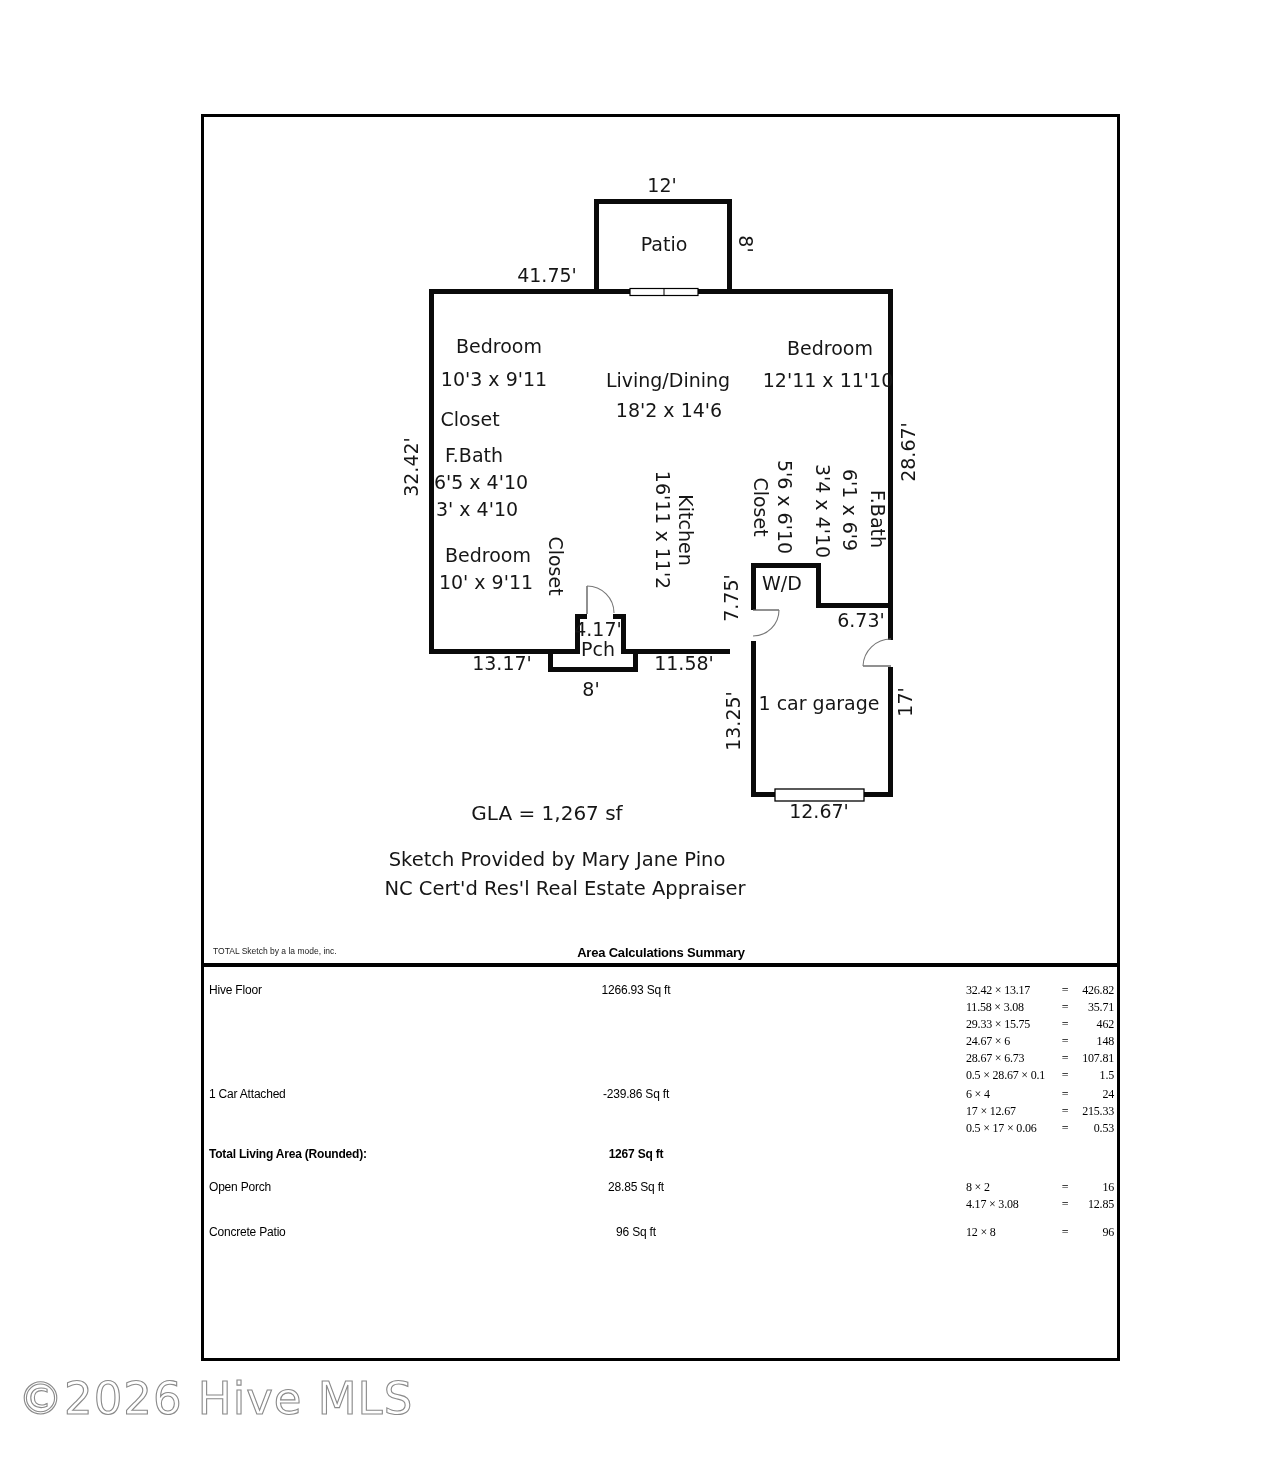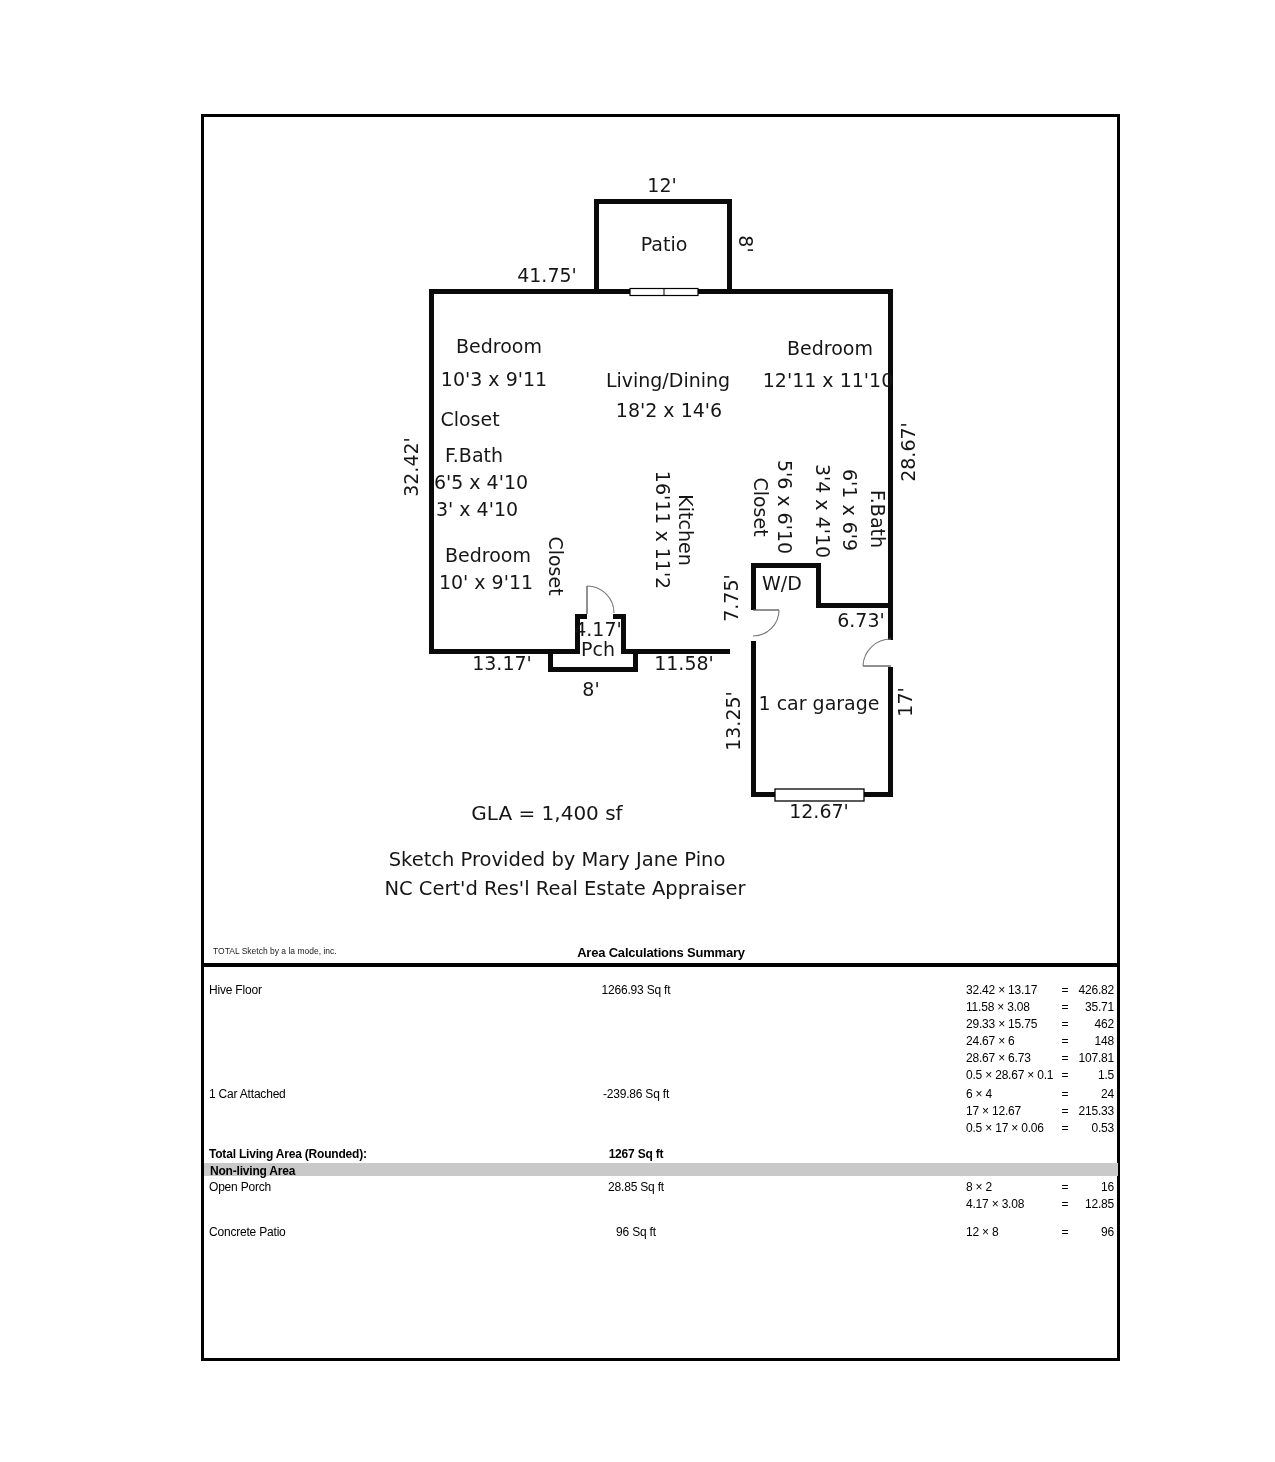--- a/index.html
+++ b/index.html
@@ -16,21 +16,21 @@
   .plansvg{position:absolute;left:0;top:0;width:1275px;height:1462px;pointer-events:none;}
   
   .t{position:absolute;font-family:"Liberation Sans",sans-serif;font-size:12px;
      letter-spacing:-0.2px;color:#000;white-space:nowrap;line-height:1;}
   .tb{font-weight:bold;}
   .brand{font-size:8.5px;letter-spacing:0;color:#222;text-align:right;}
   .title{font-size:13px;font-weight:bold;transform:translateX(-50%);}
   .divider{position:absolute;left:188px;width:914px;height:4px;background:#000;}
   .band{position:absolute;left:188px;width:914px;height:13px;background:#c9c9c9;}
   .vcol{position:absolute;left:530px;width:180px;text-align:center;}
-  .calcrow{position:absolute;left:950px;width:148px;display:flex;align-items:center;}
+  .calcrow{position:absolute;left:950px;width:148px;display:flex;align-items:center;font-family:Liberation Serif, serif;}
   .calcrow .expr{flex:1;text-align:left;}
   .calcrow .eq{width:10px;text-align:center;}
   .calcrow .res{width:44px;text-align:right;}
   .wm{position:absolute;left:2px;top:1372px;font-size:45px;letter-spacing:1px;
       color:transparent;-webkit-text-stroke:1.1px #8a8a8a;font-family:"DejaVu Sans",sans-serif;}
 </style>
 </head>
 <body>
 
 <div id="page">
@@ -113,21 +113,21 @@
   <span class="lbl" style="left:582px;top:630px">4.17'</span>
   <span class="lbl" style="left:582px;top:650px">Pch</span>
   <span class="lbl" style="left:486px;top:664px">13.17'</span>
   <span class="lbl" style="left:668px;top:664px">11.58'</span>
   <span class="lbl" style="left:575px;top:690px">8'</span>
   <span class="lbl rm90" style="left:718px;top:721px">13.25'</span>
   <span class="lbl" style="left:803px;top:704px">1 car garage</span>
   <span class="lbl rm90" style="left:890px;top:702px">17'</span>
   <span class="lbl" style="left:803px;top:812px">12.67'</span>
 
-  <span class="lbl big" style="left:531px;top:813px">GLA = 1,400 sf</span>
+  <span class="lbl big" style="left:531px;top:813px">GLA = 1,267 sf</span>
   <span class="lbl" style="left:541px;top:860px;font-size:19.5px">Sketch Provided by Mary Jane Pino</span>
   <span class="lbl" style="left:549px;top:889px;font-size:19.5px">NC Cert'd Res'l Real Estate Appraiser</span>
 
   <span class="t brand" style="left:197px;top:947px">TOTAL Sketch by a la mode, inc.</span>
   <span class="t title" style="left:645px;top:946px">Area Calculations Summary</span>
   <div class="divider" style="top:963px"></div>
 
 
   <span class="t" style="left:193px;top:984px">Hive Floor</span>
   <span class="t vcol" style="top:984px">1266.93 Sq ft</span>
@@ -176,23 +176,20 @@
   </div>
   <div class="calcrow t" style="top:1122px">
     <span class="expr">0.5 × 17 × 0.06</span>
       <span class="eq">=</span>
       <span class="res">0.53</span>
   </div>
 
   <span class="t tb" style="left:193px;top:1148px">Total Living Area (Rounded):</span>
   <span class="t vcol tb" style="top:1148px">1267 Sq ft</span>
 
-  <div class="band" style="top:1163px">
-    <span class="t tb" style="left:6px;top:1.5px">Non-living Area</span>
-  </div>
 
   <span class="t" style="left:193px;top:1181px">Open Porch</span>
   <span class="t vcol" style="top:1181px">28.85 Sq ft</span>
   <div class="calcrow t" style="top:1181px">
     <span class="expr">8 × 2</span>
       <span class="eq">=</span>
       <span class="res">16</span>
   </div>
   <div class="calcrow t" style="top:1198px">
     <span class="expr">4.17 × 3.08</span>
@@ -201,14 +198,15 @@
   </div>
 
   <span class="t" style="left:193px;top:1226px">Concrete Patio</span>
   <span class="t vcol" style="top:1226px">96 Sq ft</span>
   <div class="calcrow t" style="top:1226px">
     <span class="expr">12 × 8</span>
       <span class="eq">=</span>
       <span class="res">96</span>
   </div>
 
+  <span class="wm">©2026 Hive MLS</span>
 
 </div>
 
 </body></html>

